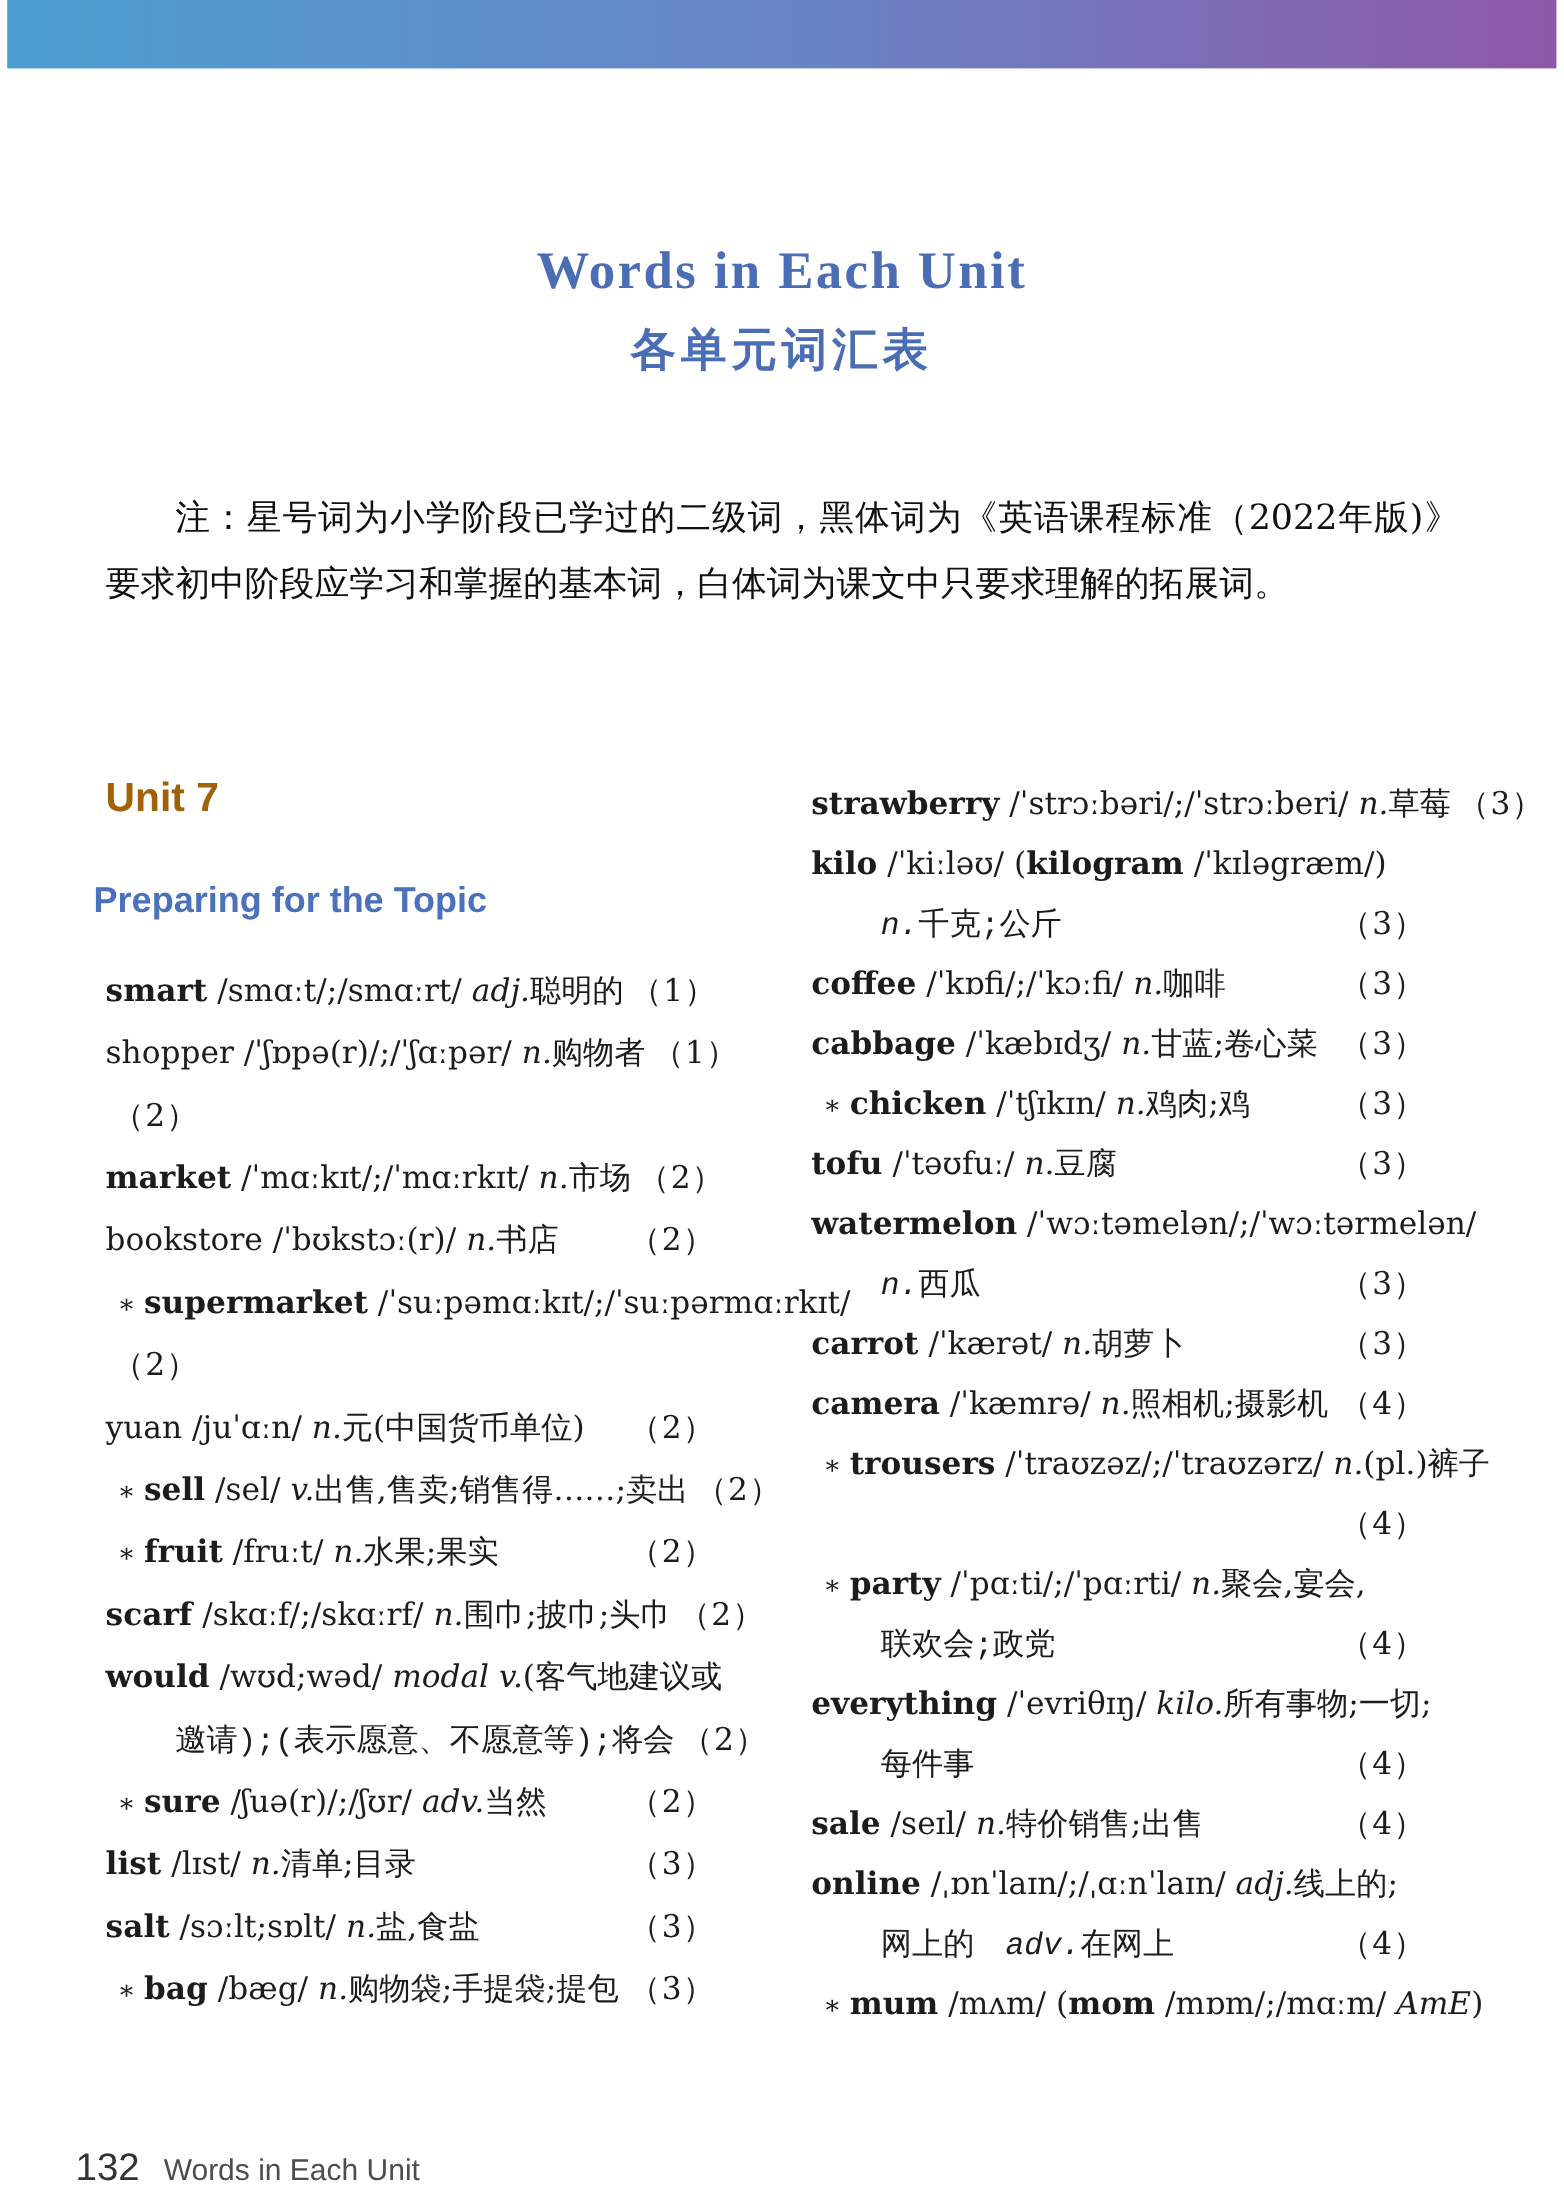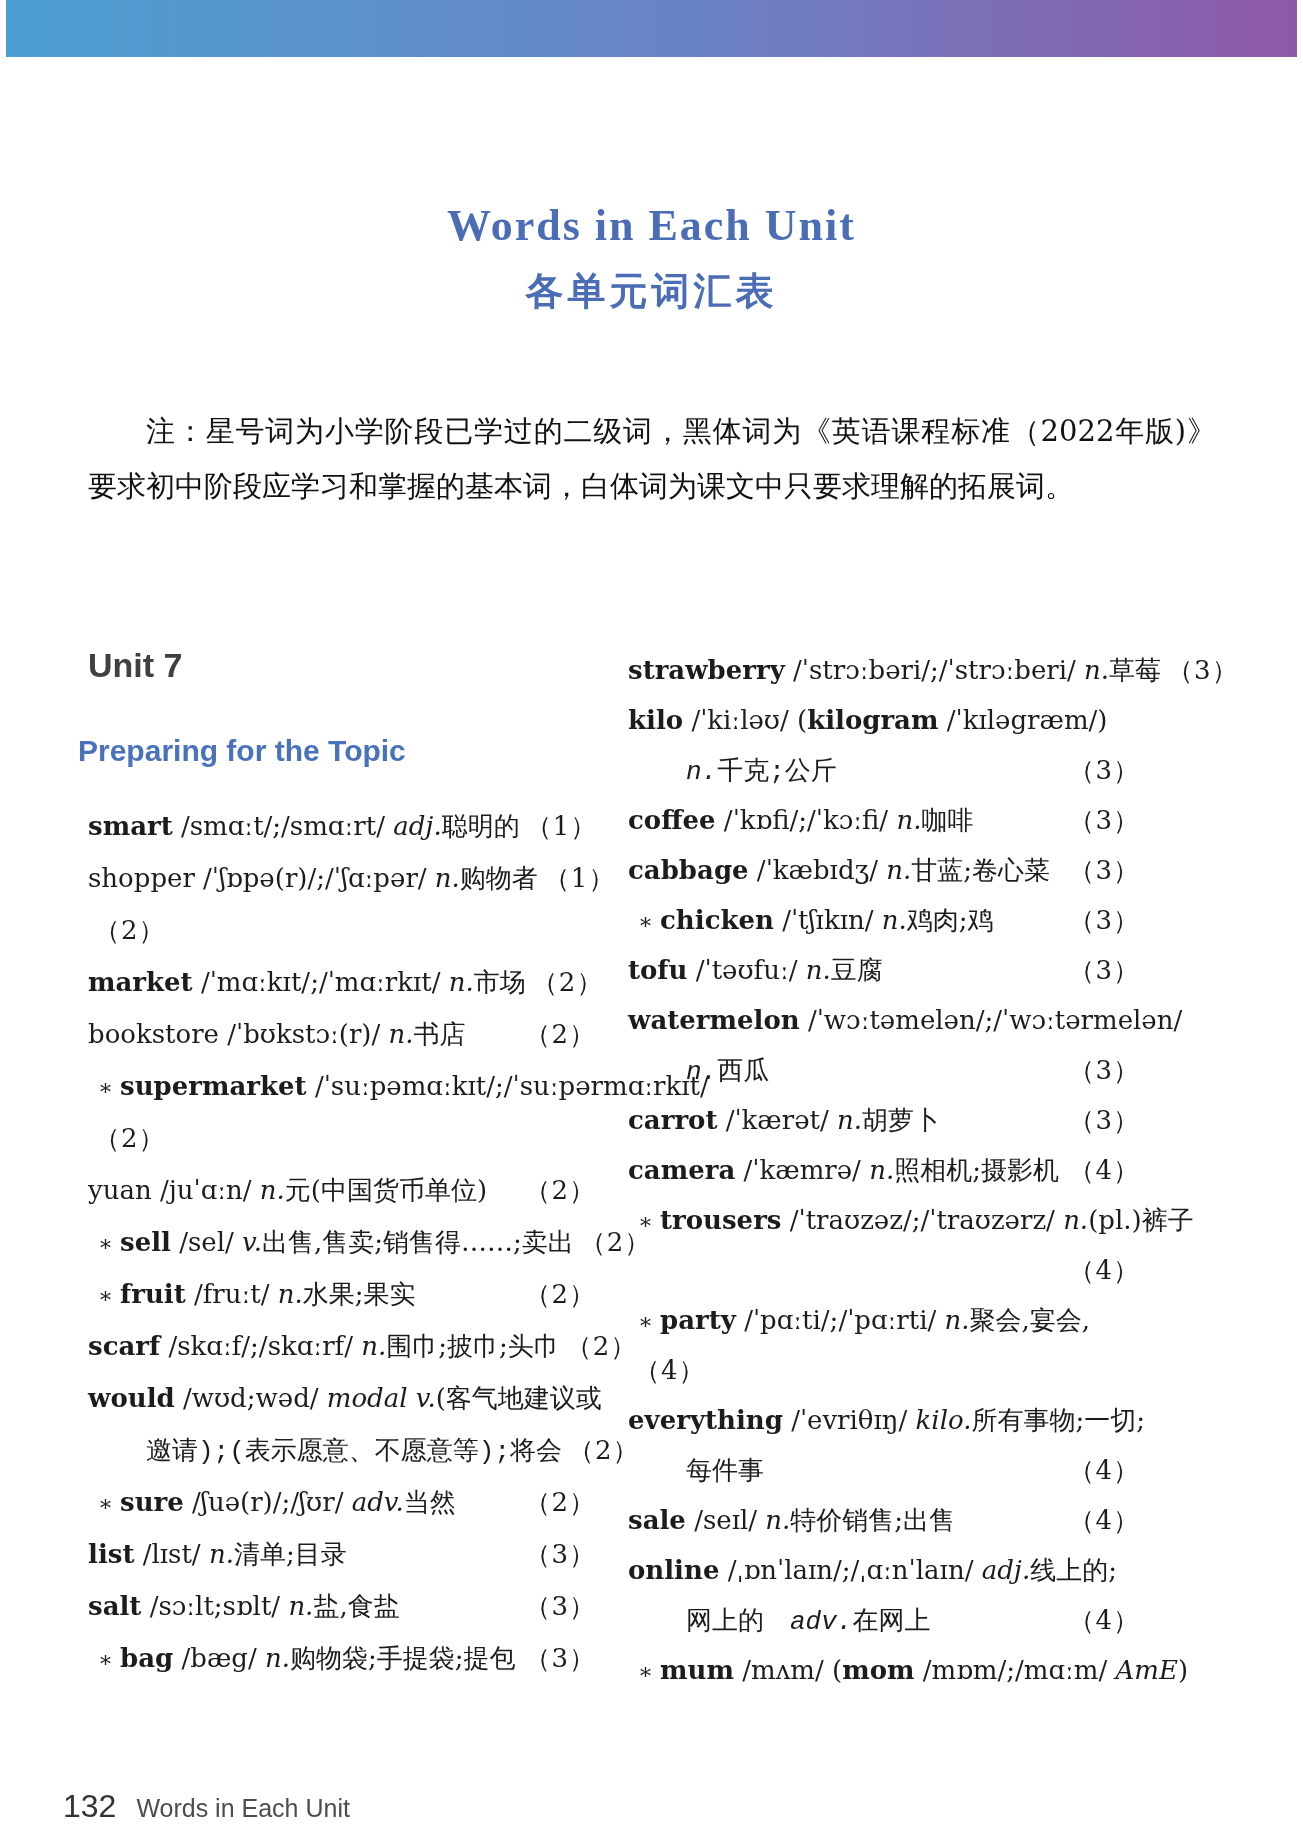--- a/index.html
+++ b/index.html
@@ -37,21 +37,21 @@
     font-family:"Liberation Sans","DejaVu Sans",sans-serif;
     font-weight:700;font-size:34px;
   }
   .section-label{
     position:absolute;left:78px;top:734px;
     font-family:"Liberation Sans","DejaVu Sans",sans-serif;
     font-weight:700;font-size:30px;
   }
   .col{position:absolute;font-size:26px;}
   #col-left{left:88px;top:800px;width:508px;}
-  #col-right{left:628px;top:645px;width:512px;text-align:right;}
+  #col-right{left:676px;top:645px;width:512px;text-align:right;}
   .vline{
     display:flex;justify-content:space-between;align-items:baseline;
     white-space:nowrap;
   }
   #col-left .vline{height:52px;line-height:52px;}
   #col-right .vline{height:50px;line-height:50px;}
   .vtext{white-space:nowrap;}
   .vtext.indent{padding-left:58px;font-family:Liberation Mono, monospace;}
   .vpage{flex-shrink:0;padding-left:6px;letter-spacing:1px;}
   .star{display:inline-block;margin:0 7px 0 10px;font-size:0.85em;}
@@ -72,21 +72,21 @@
 <body>
 
 <div id="page">
   <div class="topbar"></div>
 
   <div class="title-en" style="color:#4A6DB5">Words in Each Unit</div>
   <div class="title-zh" style="color:#4A6DB5">各单元词汇表</div>
 
   <div class="note">注：星号词为小学阶段已学过的二级词，黑体词为《英语课程标准（2022年版)》要求初中阶段应学习和掌握的基本词，白体词为课文中只要求理解的拓展词。</div>
 
-  <div class="unit-label" style="color:#404040">Unit 7</div>
+  <div class="unit-label" style="color:#a16207">Unit 7</div>
   <div class="section-label" style="color:#4A72BC">Preparing for the Topic</div>
 
   <div class="col" id="col-left">
       <div class="vline">
         <span class="vtext"><span class="seg-b">smart</span><span class="seg-p"> /smɑːt/;/smɑːrt/ </span><span class="seg-i">adj.</span><span class="seg-c">聪明的</span></span>
         <span class="vpage">（1）</span>
       </div>
       <div class="vline">
         <span class="vtext"><span class="seg-r">shopper</span><span class="seg-p"> /ˈʃɒpə(r)/;/ˈʃɑːpər/ </span><span class="seg-i">n.</span><span class="seg-c">购物者</span></span>
         <span class="vpage">（1）</span>
@@ -195,20 +195,21 @@
         <span class="vtext"><span class="star">∗</span><span class="seg-b">trousers</span><span class="seg-p"> /ˈtraʊzəz/;/ˈtraʊzərz/ </span><span class="seg-i">n.</span><span class="seg-p">(pl.)</span><span class="seg-c">裤子</span></span>
       </div>
       <div class="vline">
         <span class="vtext indent"></span>
         <span class="vpage">（4）</span>
       </div>
       <div class="vline">
         <span class="vtext"><span class="star">∗</span><span class="seg-b">party</span><span class="seg-p"> /ˈpɑːti/;/ˈpɑːrti/ </span><span class="seg-i">n.</span><span class="seg-c">聚会,宴会,</span></span>
       </div>
       <div class="vline">
+        <span class="vtext indent"><span class="seg-c">联欢会;政党</span></span>
         <span class="vpage">（4）</span>
       </div>
       <div class="vline">
         <span class="vtext"><span class="seg-b">everything</span><span class="seg-p"> /ˈevriθɪŋ/ </span><span class="seg-i">kilo.</span><span class="seg-c">所有事物;一切;</span></span>
       </div>
       <div class="vline">
         <span class="vtext indent"><span class="seg-c">每件事</span></span>
         <span class="vpage">（4）</span>
       </div>
       <div class="vline">

